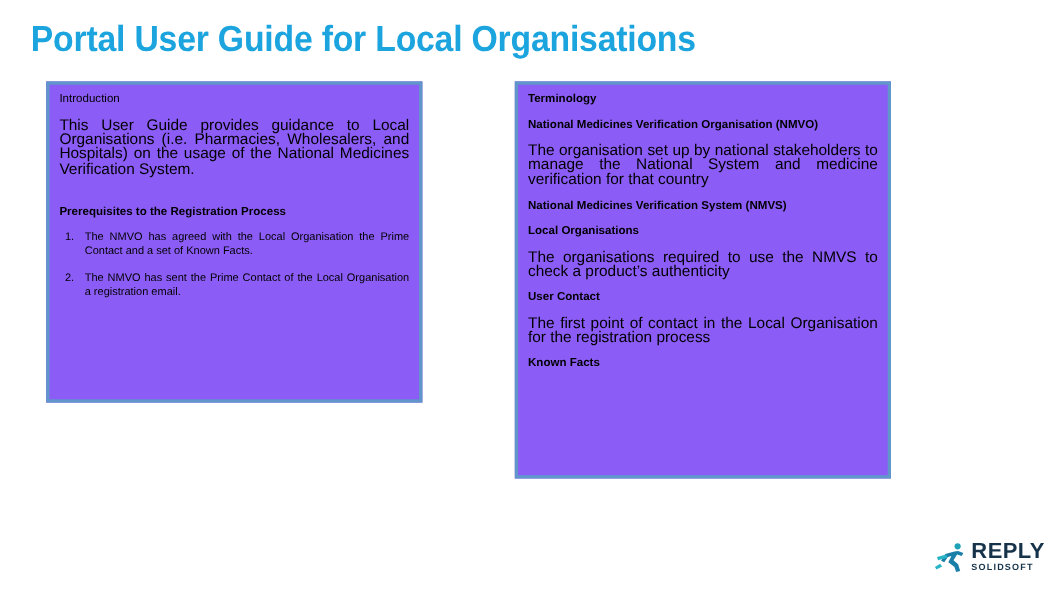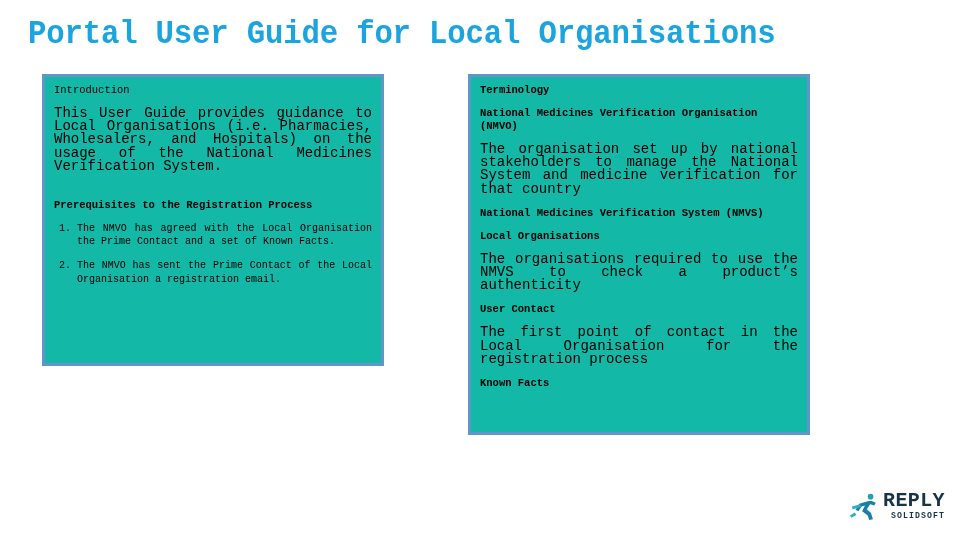--- a/index.html
+++ b/index.html
@@ -7,21 +7,20 @@
     margin: 0; padding: 0;
     width: 960px; height: 540px;
     background: #ffffff;
     font-family: "Liberation Sans", sans-serif;
     overflow: hidden;
   }
   #slide {
     position: relative;
     width: 960px; height: 390px;
     background: #ffffff;
-    font-family: Liberation Mono, monospace;
   }
 
   
   #slide-title {
     position: absolute;
     left: 28px; top: 16px;
     width: 900px;
     font-size: 33px;
     line-height: 38px;
     font-weight: bold;
@@ -29,21 +28,21 @@
     letter-spacing: -0.2px;
     transform: scaleX(0.93);
     transform-origin: left center;
     white-space: nowrap;
   }
 
   
   .panel {
     position: absolute;
     border: 3px solid #6096CA;
-    background: #14b8a6;
+    background: #8b5cf6;
     padding: 7px 9px 16px 9px;
   }
   #panel-left  { left: 42px;  top: 74px; width: 342px; height: 292px; }
   #panel-right { left: 468px; top: 74px; width: 342px; height: 361px; }
 
   
   .sec-head {
     font-size: 10.5px;
     line-height: 13px;
     color: #000000;
@@ -82,21 +81,20 @@
   
   .gap-lg { height: 15px; }
 
   
   #logo {
     position: absolute;
     left: 849px; top: 488px;
     width: 104px; height: 36px;
     display: flex;
     align-items: center;
-    text-align: right;
   }
   #logo-mark { width: 30px; height: 30px; flex: 0 0 30px; }
   #logo-text { margin-left: 4px; line-height: 1; }
   #logo-reply {
     font-size: 20px;
     font-weight: bold;
     color: #16334A;
     letter-spacing: 0.4px;
     display: block;
   }

